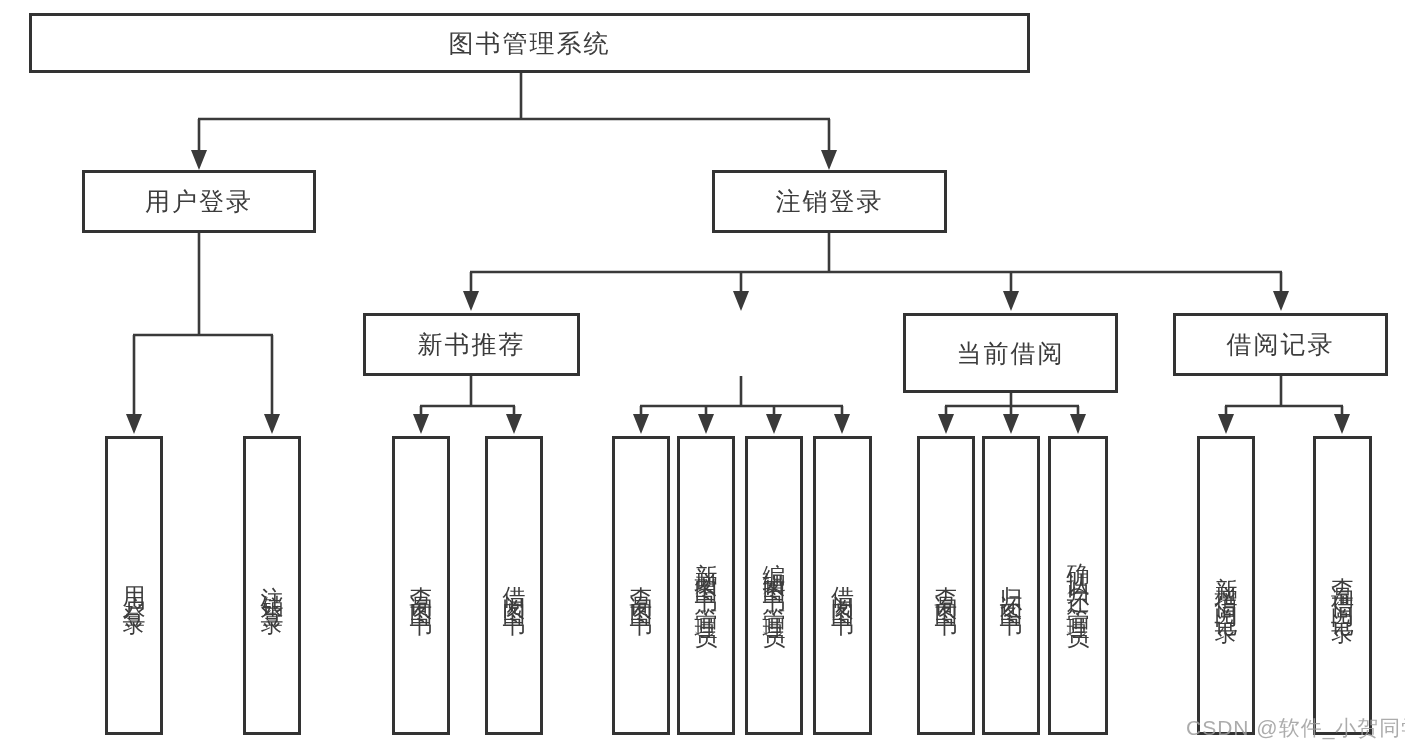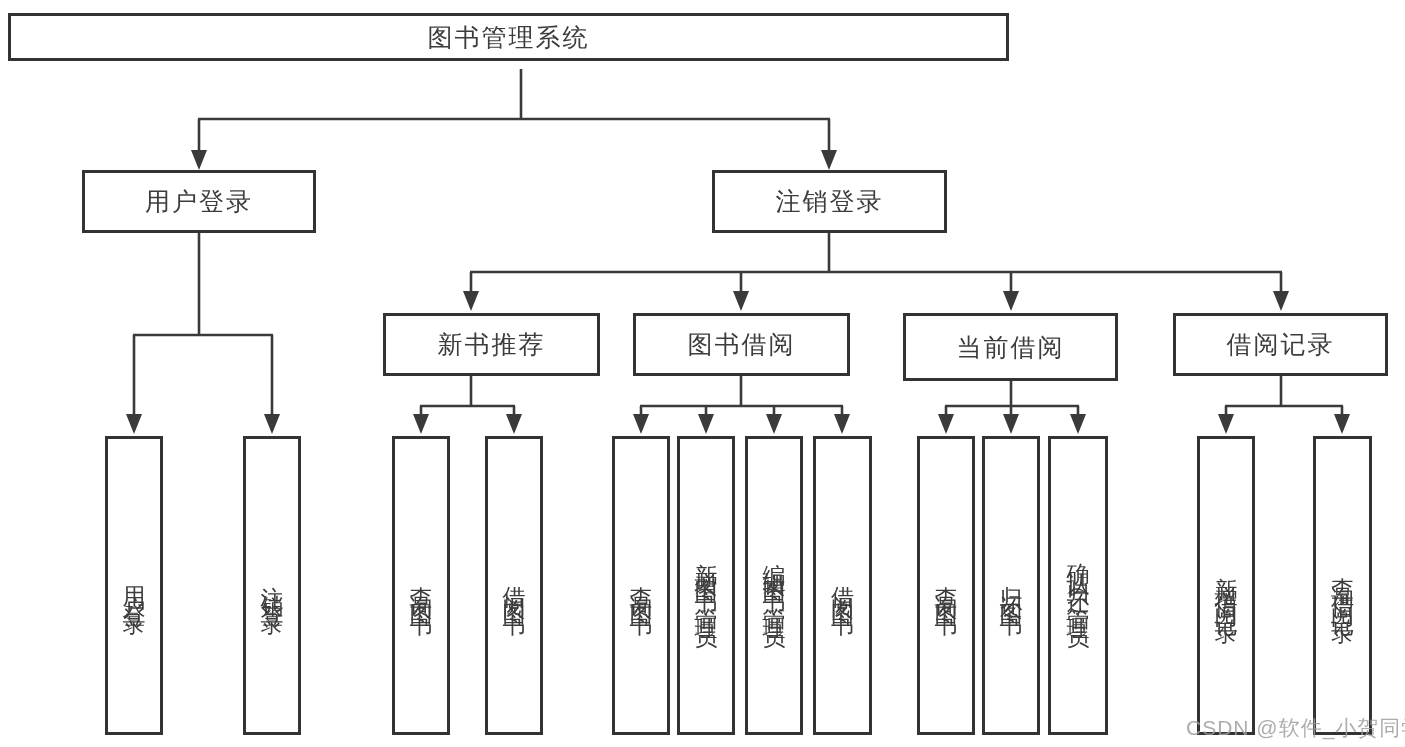--- a/index.html
+++ b/index.html
@@ -125,38 +125,35 @@
     <polygon points="1070,414 1086,414 1078,434"></polygon>
 
     <line x1="1281" y1="376" x2="1281" y2="406"></line>
     <line x1="1225" y1="406" x2="1343" y2="406"></line>
     <line x1="1226" y1="406" x2="1226" y2="418"></line>
     <polygon points="1218,414 1234,414 1226,434"></polygon>
     <line x1="1342" y1="406" x2="1342" y2="418"></line>
     <polygon points="1334,414 1350,414 1342,434"></polygon>
   </svg>
 
-  <div class="box" style="left:8px; top:13px; width:1001px; height:48px;">
+  <div class="box" style="left:29px; top:13px; width:1001px; height:60px;">
     <span class="hlabel">图书管理系统</span>
   </div>
 
   <div class="box" style="left:82px; top:170px; width:234px; height:63px;">
     <span class="hlabel">用户登录</span>
   </div>
   <div class="box" style="left:712px; top:170px; width:235px; height:63px;">
     <span class="hlabel">注销登录</span>
   </div>
 
-  <div class="box" style="left:363px; top:313px; width:217px; height:63px;margin-left:20px;">
+  <div class="box" style="left:363px; top:313px; width:217px; height:63px;">
     <span class="hlabel">新书推荐</span>
   </div>
-  <div class="box" style="left:633px; top:313px; width:217px; height:63px;">
-    <span class="hlabel">图书借阅</span>
-  </div>
-  <div class="box" style="left:903px; top:313px; width:215px; height:68px;">
+  <div class="box" style="left:903px; top:313px; width:215px; height:80px;">
     <span class="hlabel">当前借阅</span>
   </div>
   <div class="box" style="left:1173px; top:313px; width:215px; height:63px;">
     <span class="hlabel">借阅记录</span>
   </div>
 
   <div class="box leaf" style="left:105px; top:436px; width:58px; height:299px;">
     <span class="vlabel">用户登录</span>
   </div>
   <div class="box leaf" style="left:243px; top:436px; width:58px; height:299px;">

